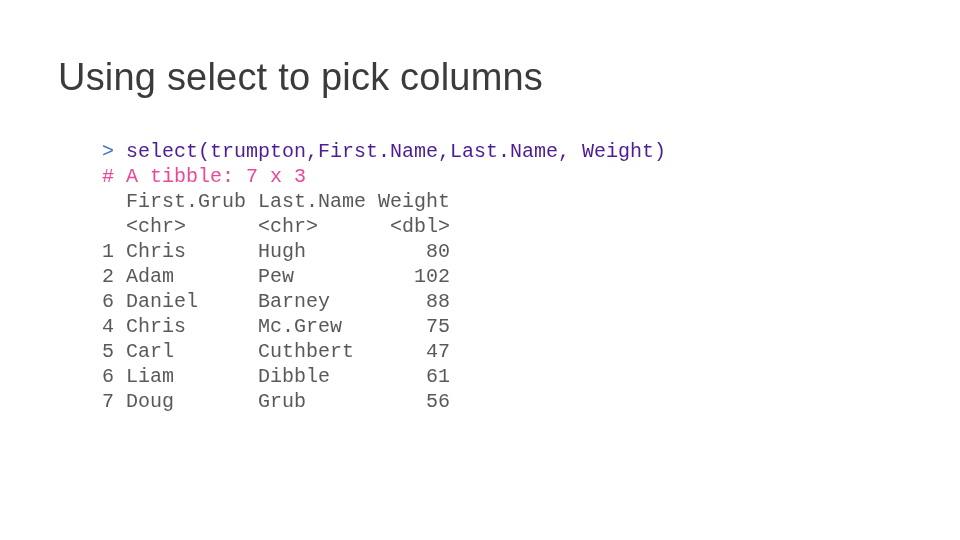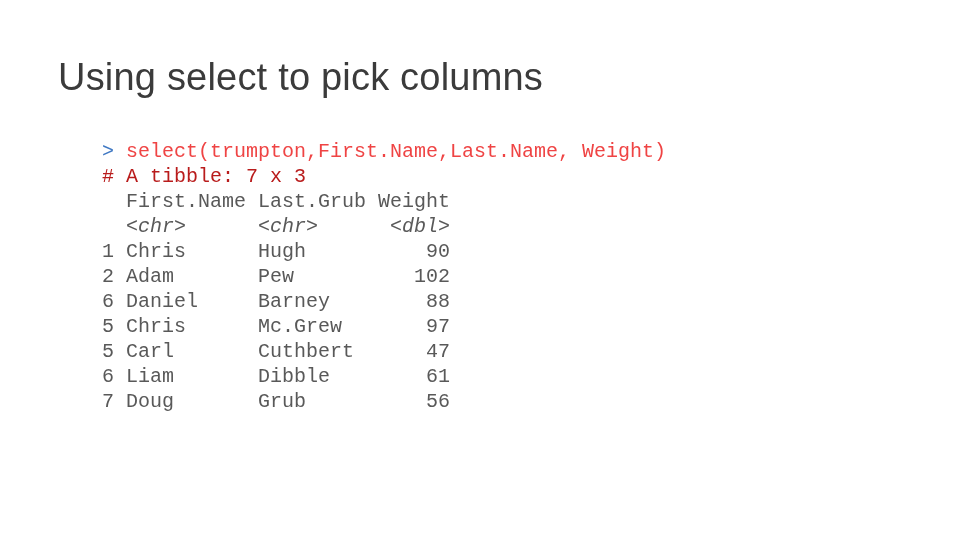--- a/index.html
+++ b/index.html
@@ -27,34 +27,34 @@
   }
   .code {
     font-family: Consolas, "Courier New", monospace;
     font-size: 20px;
     line-height: 1.25;
     white-space: pre;
     color: #595959;
     margin-left: 44px;
   }
   .prompt { color: #3f78c3; }
-  .cmd    { color: #ef4444; }
-  .comment{ color: #b91c1c; }
-  .ital   { font-style: italic; }
+  .cmd    { color: #4c1d95; }
+  .comment{ color: #ec4899; }
+  .ital   { }
 </style>
 </head>
 <body>
 
 <div class="slide">
   <h1 class="title">Using select to pick columns</h1>
 
   <div class="code"><span class="prompt">&gt; </span><span class="cmd">select(trumpton,First.Name,Last.Name, Weight)</span>
 <span class="comment"># A tibble: 7 x 3</span>
-<span>  First.Name Last.Grub Weight</span>
+<span>  First.Grub Last.Name Weight</span>
 <span class="ital">  &lt;chr&gt;      &lt;chr&gt;      &lt;dbl&gt;</span>
-<span>1 Chris      Hugh          90</span>
+<span>1 Chris      Hugh          80</span>
 <span>2 Adam       Pew          102</span>
 <span>6 Daniel     Barney        88</span>
-<span>5 Chris      Mc.Grew       97</span>
+<span>4 Chris      Mc.Grew       75</span>
 <span>5 Carl       Cuthbert      47</span>
 <span>6 Liam       Dibble        61</span>
 <span>7 Doug       Grub          56</span></div>
 </div>
 
 </body></html>

